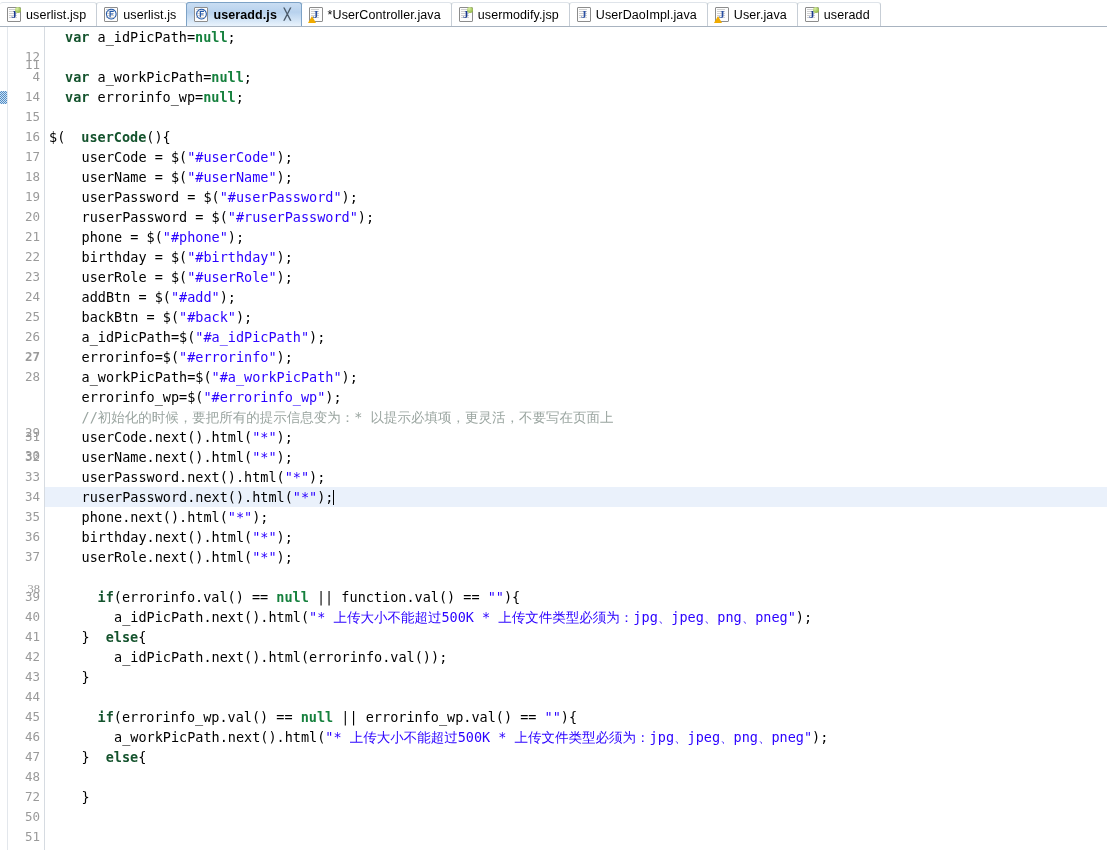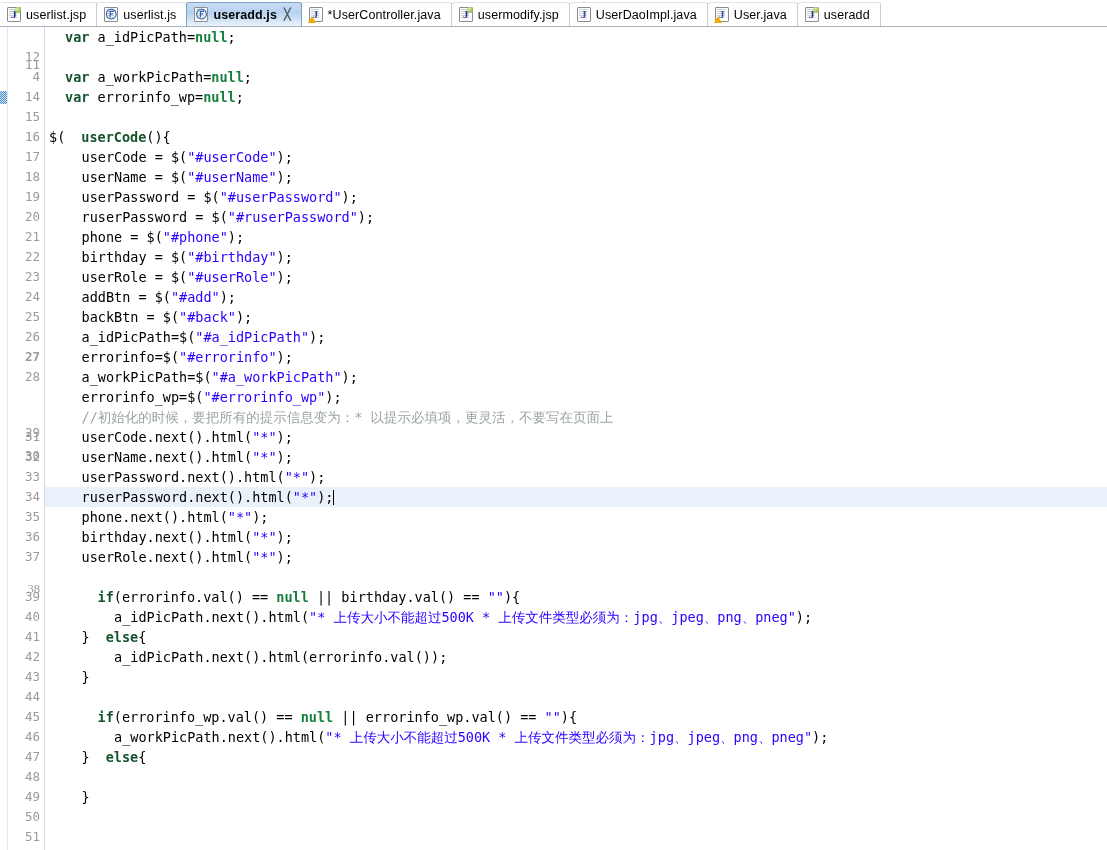--- a/index.html
+++ b/index.html
@@ -291,21 +291,21 @@
       <div class="ln" style="top: 560px;">39</div>
       <div class="ln" style="top: 580px;">40</div>
       <div class="ln" style="top: 600px;">41</div>
       <div class="ln" style="top: 620px;">42</div>
       <div class="ln" style="top: 640px;">43</div>
       <div class="ln" style="top: 660px;">44</div>
       <div class="ln" style="top: 680px;">45</div>
       <div class="ln" style="top: 700px;">46</div>
       <div class="ln" style="top: 720px;">47</div>
       <div class="ln" style="top: 740px;">48</div>
-      <div class="ln" style="top: 760px;">49</div>
+      <div class="ln" style="top: 760px;">72</div>
       <div class="ln" style="top: 780px;">50</div>
       <div class="ln" style="top: 800px;">51</div>
     </div>
   <div class="code">
       <div class="hl-line" style="top: 460px; background: rgb(234, 241, 251);"></div>
       <div class="cl" style="top: 0px;"><span class="kw">var</span><span class="plain"> a_idPicPath=</span><span class="lit">null</span><span class="plain">;</span></div>
       <div class="cl" style="top: 40px;"><span class="kw">var</span><span class="plain"> a_workPicPath=</span><span class="lit">null</span><span class="plain">;</span></div>
       <div class="cl" style="top: 60px;"><span class="kw">var</span><span class="plain"> errorinfo_wp=</span><span class="lit">null</span><span class="plain">;</span></div>
       <div class="cl" style="top: 80px;"></div>
       <div class="cl" style="top: 100px;"><span class="plain">$(</span><span class="kw">userCode</span><span class="plain">(){</span></div>
@@ -324,21 +324,21 @@
       <div class="cl" style="top: 360px;"><span class="plain">    errorinfo_wp=$(</span><span class="str">"#errorinfo_wp"</span><span class="plain">);</span></div>
       <div class="cl" style="top: 380px;"><span class="cmt">    //初始化的时候，要把所有的提示信息变为：* 以提示必填项，更灵活，不要写在页面上</span></div>
       <div class="cl" style="top: 400px;"><span class="plain">    userCode.next().html(</span><span class="str">"*"</span><span class="plain">);</span></div>
       <div class="cl" style="top: 420px;"><span class="plain">    userName.next().html(</span><span class="str">"*"</span><span class="plain">);</span></div>
       <div class="cl" style="top: 440px;"><span class="plain">    userPassword.next().html(</span><span class="str">"*"</span><span class="plain">);</span></div>
       <div class="cl" style="top: 460px;"><span class="plain">    ruserPassword.next().html(</span><span class="str">"*"</span><span class="plain">);</span><span class="caret"></span></div>
       <div class="cl" style="top: 480px;"><span class="plain">    phone.next().html(</span><span class="str">"*"</span><span class="plain">);</span></div>
       <div class="cl" style="top: 500px;"><span class="plain">    birthday.next().html(</span><span class="str">"*"</span><span class="plain">);</span></div>
       <div class="cl" style="top: 520px;"><span class="plain">    userRole.next().html(</span><span class="str">"*"</span><span class="plain">);</span></div>
       <div class="cl" style="top: 540px;"></div>
-      <div class="cl" style="top: 560px;"><span class="plain">    </span><span class="kw">if</span><span class="plain">(errorinfo.val() == </span><span class="lit">null</span><span class="plain"> || birthday.val() == </span><span class="str">""</span><span class="plain">){</span></div>
+      <div class="cl" style="top: 560px;"><span class="plain">    </span><span class="kw">if</span><span class="plain">(errorinfo.val() == </span><span class="lit">null</span><span class="plain"> || function.val() == </span><span class="str">""</span><span class="plain">){</span></div>
       <div class="cl" style="top: 580px;"><span class="plain">        a_idPicPath.next().html(</span><span class="str">"* 上传大小不能超过500K * 上传文件类型必须为：jpg、jpeg、png、pneg"</span><span class="plain">);</span></div>
       <div class="cl" style="top: 600px;"><span class="plain">    }</span><span class="kw">else</span><span class="plain">{</span></div>
       <div class="cl" style="top: 620px;"><span class="plain">        a_idPicPath.next().html(errorinfo.val());</span></div>
       <div class="cl" style="top: 640px;"><span class="plain">    }</span></div>
       <div class="cl" style="top: 660px;"></div>
       <div class="cl" style="top: 680px;"><span class="plain">    </span><span class="kw">if</span><span class="plain">(errorinfo_wp.val() == </span><span class="lit">null</span><span class="plain"> || errorinfo_wp.val() == </span><span class="str">""</span><span class="plain">){</span></div>
       <div class="cl" style="top: 700px;"><span class="plain">        a_workPicPath.next().html(</span><span class="str">"* 上传大小不能超过500K * 上传文件类型必须为：jpg、jpeg、png、pneg"</span><span class="plain">);</span></div>
       <div class="cl" style="top: 720px;"><span class="plain">    }</span><span class="kw">else</span><span class="plain">{</span></div>
       <div class="cl" style="top: 760px;"><span class="plain">    }</span></div>
       <div class="cl" style="top: 780px;"></div>

